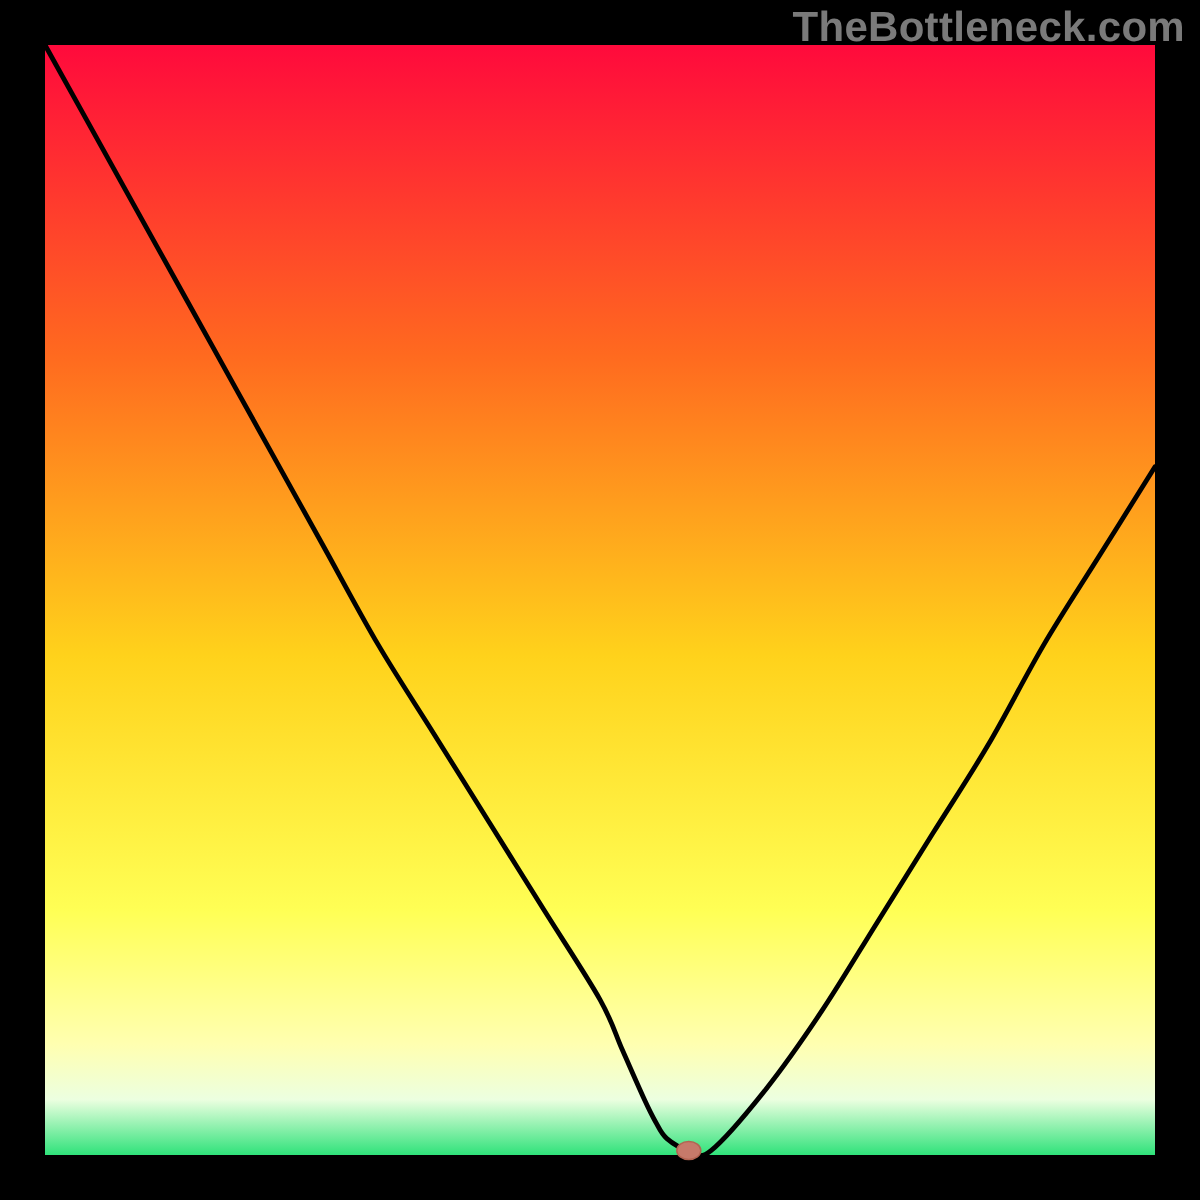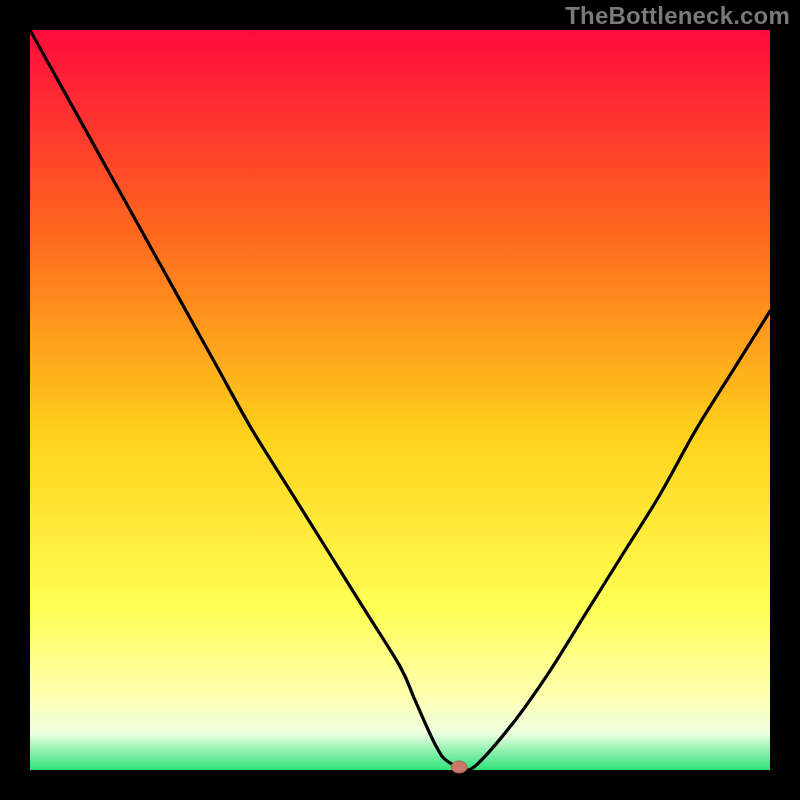--- a/index.html
+++ b/index.html
@@ -14,21 +14,21 @@
     position: relative;
     width: 800px;
     height: 800px;
     background: #000;
   }
   .watermark {
     position: absolute;
     top: 2px;
     right: 10px;
     color: #7a7a7a;
-    font-size: 24px;
+    font-size: 28px;
     font-weight: 600;
     z-index: 20;
     letter-spacing: 0.2px;
   }
   svg {
     position: absolute;
     left: 0;
     top: 0;
   }
 </style>

